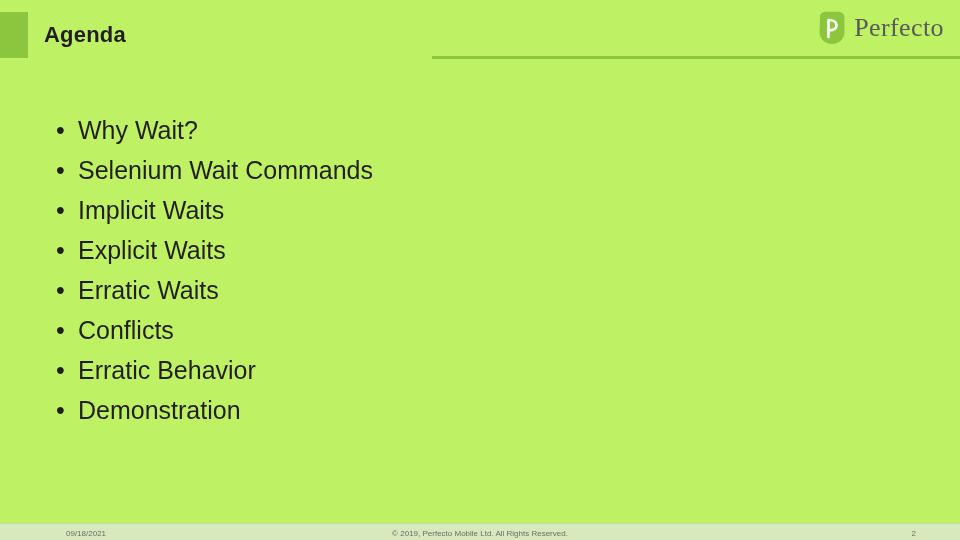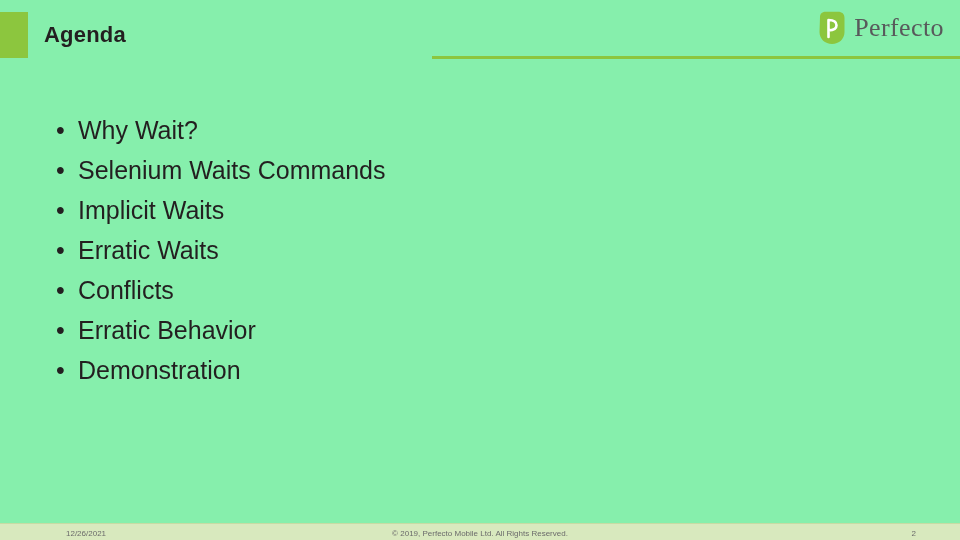--- a/index.html
+++ b/index.html
@@ -11,21 +11,21 @@
     height: 540px;
     background: #ffffff;
     font-family: "Liberation Sans", sans-serif;
     overflow: hidden;
     position: relative;
   }
   .slide {
     position: relative;
     width: 960px;
     height: 540px;
-    background: #86efac;
+    background: #bef264;
   }
 
   
   .title-accent {
     position: absolute;
     left: 0;
     top: 12px;
     width: 28px;
     height: 46px;
     background: #8CC63E;
@@ -158,38 +158,41 @@
       </svg>
     </span>
     <span class="logo-text">Perfecto</span>
   </div>
 
   <div class="content">
     <div class="bullet">
       <span class="dot">•</span><span>Why Wait?</span>
     </div>
     <div class="bullet">
-      <span class="dot">•</span><span>Selenium Waits Commands</span>
+      <span class="dot">•</span><span>Selenium Wait Commands</span>
     </div>
     <div class="bullet">
       <span class="dot">•</span><span>Implicit Waits</span>
+    </div>
+    <div class="bullet">
+      <span class="dot">•</span><span>Explicit Waits</span>
     </div>
     <div class="bullet">
       <span class="dot">•</span><span>Erratic Waits</span>
     </div>
     <div class="bullet">
       <span class="dot">•</span><span>Conflicts</span>
     </div>
     <div class="bullet">
       <span class="dot">•</span><span>Erratic Behavior</span>
     </div>
     <div class="bullet">
       <span class="dot">•</span><span>Demonstration</span>
     </div>
   </div>
 
   <div class="footer-line"></div>
   <div class="footer-bar"></div>
-  <div class="footer-date">12/26/2021</div>
+  <div class="footer-date">09/18/2021</div>
   <div class="footer-copy">© 2019, Perfecto Mobile Ltd. All Rights Reserved.</div>
   <div class="footer-page">2</div>
 
 </div>
 
 </body></html>

